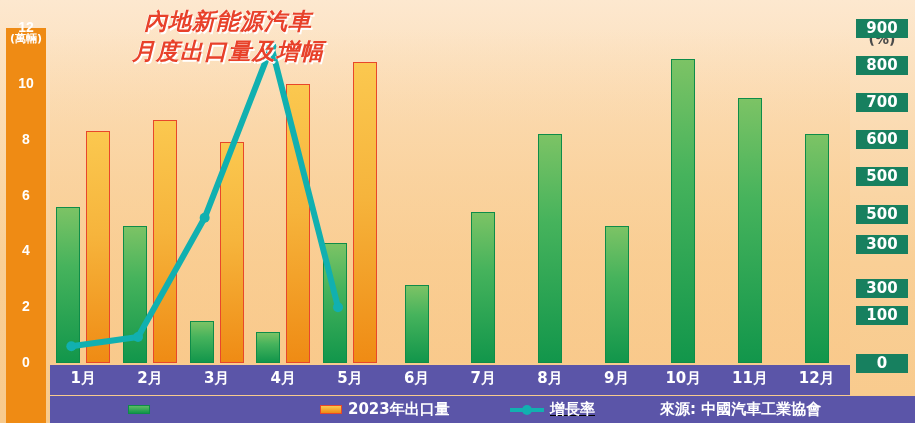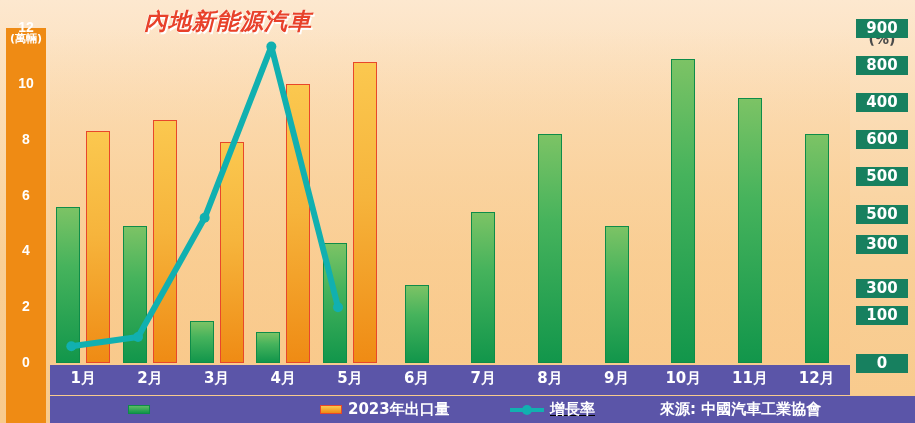--- a/index.html
+++ b/index.html
@@ -203,20 +203,21 @@
     background: #ef8b14;
   }
 </style>
 </head>
 <body>
 
 <div id="root">
 
   <div id="title">
     <span class="tline">內地新能源汽車</span>
+    <span class="tline">月度出口量及增幅</span>
   </div>
 
   <div id="left-axis">
     <div id="left-unit">(萬輛)</div>
   <div class="ltick" style="top: -9px;">12</div>
       <div class="ltick" style="top: 46.8333px;">10</div>
       <div class="ltick" style="top: 102.667px;">8</div>
       <div class="ltick" style="top: 158.5px;">6</div>
       <div class="ltick" style="top: 214.333px;">4</div>
       <div class="ltick" style="top: 270.167px;">2</div>
@@ -267,21 +268,21 @@
       <div class="xlab" style="left: 533.333px; width: 66.6667px;">9月</div>
       <div class="xlab" style="left: 600px; width: 66.6667px;">10月</div>
       <div class="xlab" style="left: 666.667px; width: 66.6667px;">11月</div>
       <div class="xlab" style="left: 733.333px; width: 66.6667px;">12月</div>
     </div>
 
   <div id="right-axis">
     <div id="right-unit">(%)</div>
   <div class="rtick" style="top: -9.5px;">900</div>
       <div class="rtick" style="top: 27.7222px;">800</div>
-      <div class="rtick" style="top: 64.9444px;">400</div>
+      <div class="rtick" style="top: 64.9444px;">700</div>
       <div class="rtick" style="top: 102.167px;">600</div>
       <div class="rtick" style="top: 139.389px;">500</div>
       <div class="rtick" style="top: 176.611px;">500</div>
       <div class="rtick" style="top: 207px;">300</div>
       <div class="rtick" style="top: 251.056px;">300</div>
       <div class="rtick" style="top: 278px;">100</div>
       <div class="rtick" style="top: 325.5px;">0</div>
     </div>
 
   <div id="legend">

